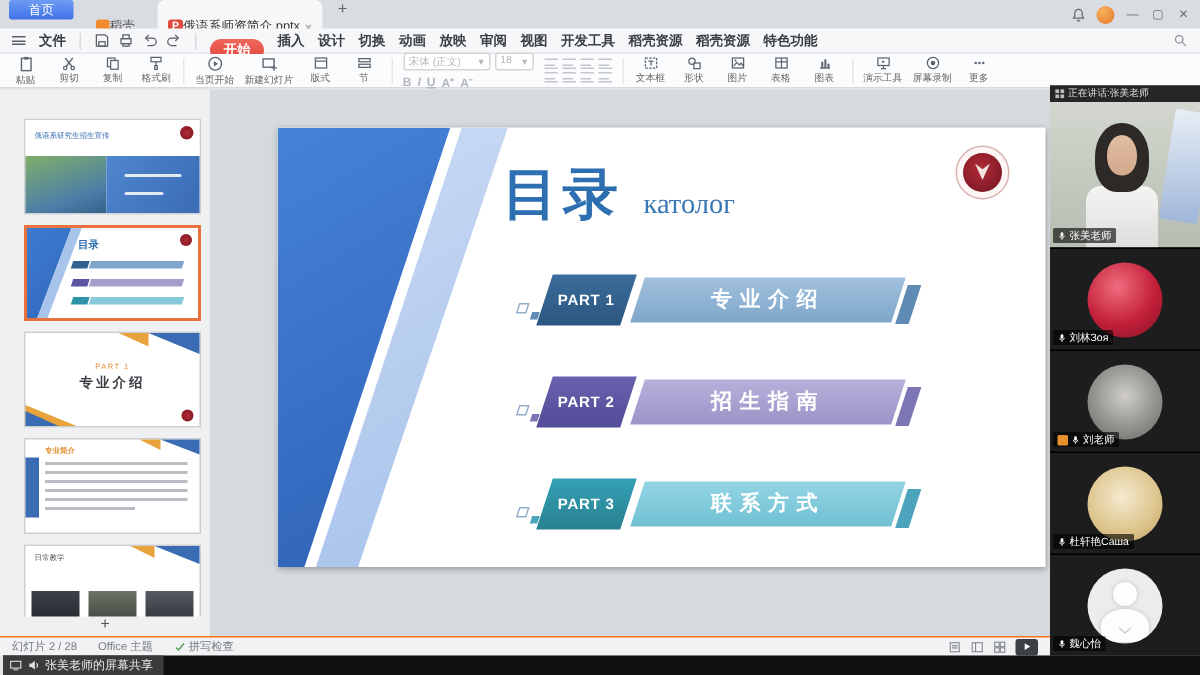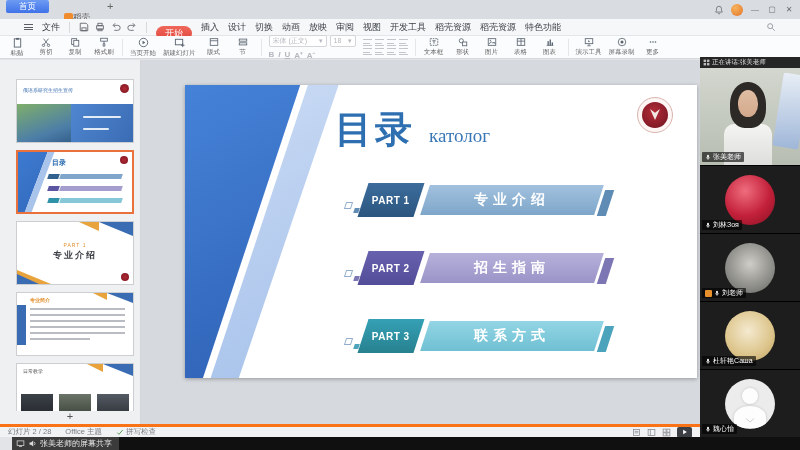--- a/index.html
+++ b/index.html
@@ -22,22 +22,22 @@
     font-weight:bold; display:flex; align-items:center; justify-content:center; }
   .store-ic { width:9px; height:9px; border-radius:2px; background:#f08c2e; }
   .tab-close { color:#999; font-size:9px; margin-left:3px; }
   .newtab { color:#666; font-size:11px; margin-left:2px; }
   .tb-right { margin-left:auto; display:flex; align-items:center; gap:7px; }
   .avatar-dot { width:12px; height:12px; border-radius:50%; background:radial-gradient(circle at 35% 30%,#f8b35c,#e2752a); }
   .winbtn { color:#6a6e74; font-size:8px; width:10px; text-align:center; }
 
   
   .menubar { position:absolute; top:19px; left:0; right:0; height:17px; background:#f6f7f9;
-    display:flex; align-items:center; padding:0 24px; gap:9px; font-size:9px; color:#3c4046;
-    border-bottom:1px solid #e4e6e9; }
+    display:flex; align-items:center; padding:0 8px; gap:9px; font-size:9px; color:#3c4046;
+    border-bottom:1px solid #e4e6e9;font-weight:bold; }
   .hamb { display:inline-block; width:9px; }
   .hamb i { display:block; height:1px; background:#5a5e64; margin:1.5px 0; }
   .menu-item { white-space:nowrap; }
   .menu-item.active { background:linear-gradient(#f0665a,#e0473d); color:#fff; border-radius:8px; padding:1px 9px;margin-top:12px; }
   .qicons { display:flex; gap:6px; align-items:center; }
   .mdiv { width:1px; height:11px; background:#d8dade; }
   .menu-right { margin-left:auto; display:flex; gap:7px; align-items:center; }
 
   svg.ic { display:block; }
 
@@ -128,27 +128,27 @@
   .row1 .part-tail,.row1 .sq2 { background:#5e8cb4; }
   .row2 .part-label { background:linear-gradient(#6761ae,#534d99); }
   .row2 .part-bar { background:linear-gradient(180deg,#b6b1da,#9a94c8); }
   .row2 .part-tail,.row2 .sq2 { background:#7d76b4; }
   .row3 .part-label { background:linear-gradient(#35a0b5,#27818f); }
   .row3 .part-bar { background:linear-gradient(180deg,#93d5e4,#6fc0d3); }
   .row3 .part-tail,.row3 .sq2 { background:#4ba4bb; }
 
   
   .statusbar { position:absolute; left:0; bottom:13px; width:700px; height:13px; background:#f1f2f4;
-    border-top:3px solid #f97316; display:flex; align-items:center; padding:0 8px; gap:14px;
+    border-top:1px solid #f97316; display:flex; align-items:center; padding:0 8px; gap:14px;
     font-size:7.5px; color:#787c82; }
   .sb-right { margin-left:auto; display:flex; align-items:center; gap:6px; }
   .playbtn { width:15px; height:11px; background:#3c3f43; border-radius:2px; display:flex; align-items:center; justify-content:center; }
 
   
-  .bottombar { position:absolute; left:12px; right:0; bottom:0; height:13px; background:#101010; display:flex; align-items:center; }
+  .bottombar { position:absolute; left:2px; right:0; bottom:0; height:13px; background:#101010; display:flex; align-items:center; }
   .share-chip { height:13px; background:#3b3b3b; color:#e8e8e8; font-size:8px; display:flex; align-items:center; gap:3px; padding:0 7px 0 4px; }
 
   
   .conf { position:absolute; right:0; top:57px; width:100px; bottom:13px; background:#161616; display:flex; flex-direction:column; }
   .conf-head { height:11px; background:#262626; display:flex; align-items:center; gap:2px; padding:0 3px; color:#dedede; font-size:6.5px; white-space:nowrap; }
   .video-tile { height:97px; position:relative; background:linear-gradient(180deg,#d3d7cf,#b7bdb1); overflow:hidden; }
   .v-hair { position:absolute; left:30px; top:14px; width:36px; height:46px; background:#2d2926; border-radius:48% 48% 40% 40%; }
   .v-face { position:absolute; left:38px; top:22px; width:20px; height:27px; background:linear-gradient(#e0bda3,#d3a98c); border-radius:50% 50% 46% 46%; }
   .v-body { position:absolute; left:24px; top:56px; width:48px; height:42px; background:linear-gradient(#f4f4f2,#dddddb); border-radius:10px 10px 0 0; }
   .v-poster { position:absolute; right:-4px; top:6px; width:26px; height:74px; background:linear-gradient(170deg,#e8eef6,#9fb6d8); transform:rotate(9deg); border-radius:2px; }
@@ -171,20 +171,25 @@
 <body>
 
 <div id="app">
 
   <div class="titlebar">
     <div class="home-pill">首页</div>
     <div class="tb-tab">
       <span class="store-ic"></span>
       <span>稻壳</span>
     </div>
+    <div class="tb-tab active">
+      <span class="doc-ic">P</span>
+      <span>俄语系师资简介.pptx</span>
+      <span class="tab-close">×</span>
+    </div>
     <div class="newtab">+</div>
     <div class="tb-right">
       <svg class="ic" width="10" height="10" viewBox="0 0 12 12">
           <path d="M6 1.5a3 3 0 0 1 3 3v2l1 2H2l1-2v-2a3 3 0 0 1 3-3z" fill="none" stroke="#6a6e74"></path>
           <path d="M5 9.8a1 1 0 0 0 2 0" fill="none" stroke="#6a6e74"></path>
         </svg>
       <span class="avatar-dot"></span>
       <span class="winbtn">—</span>
       <span class="winbtn">▢</span>
       <span class="winbtn">✕</span>

